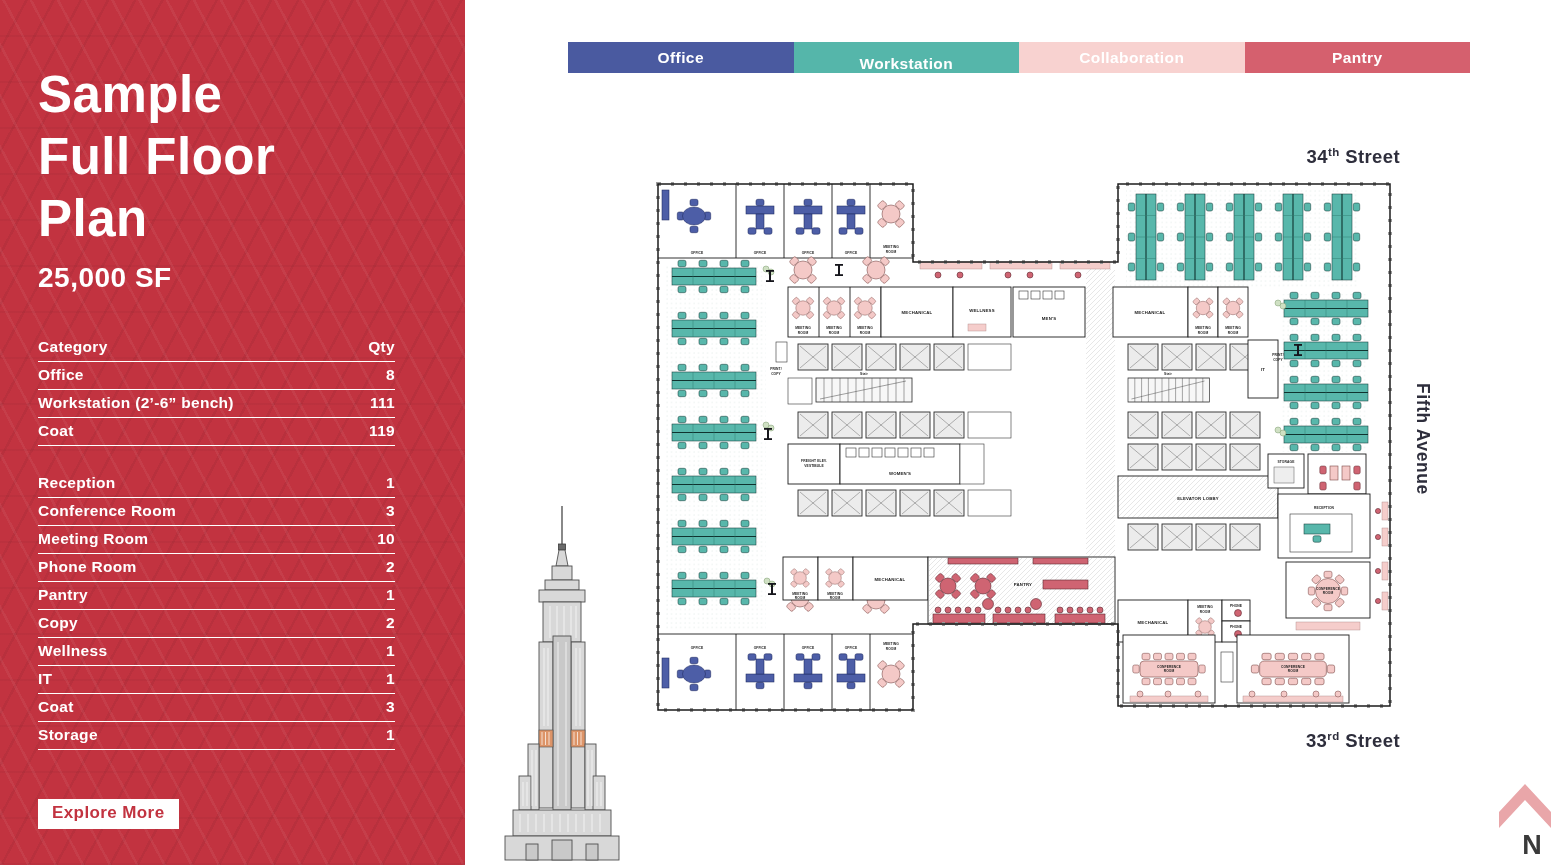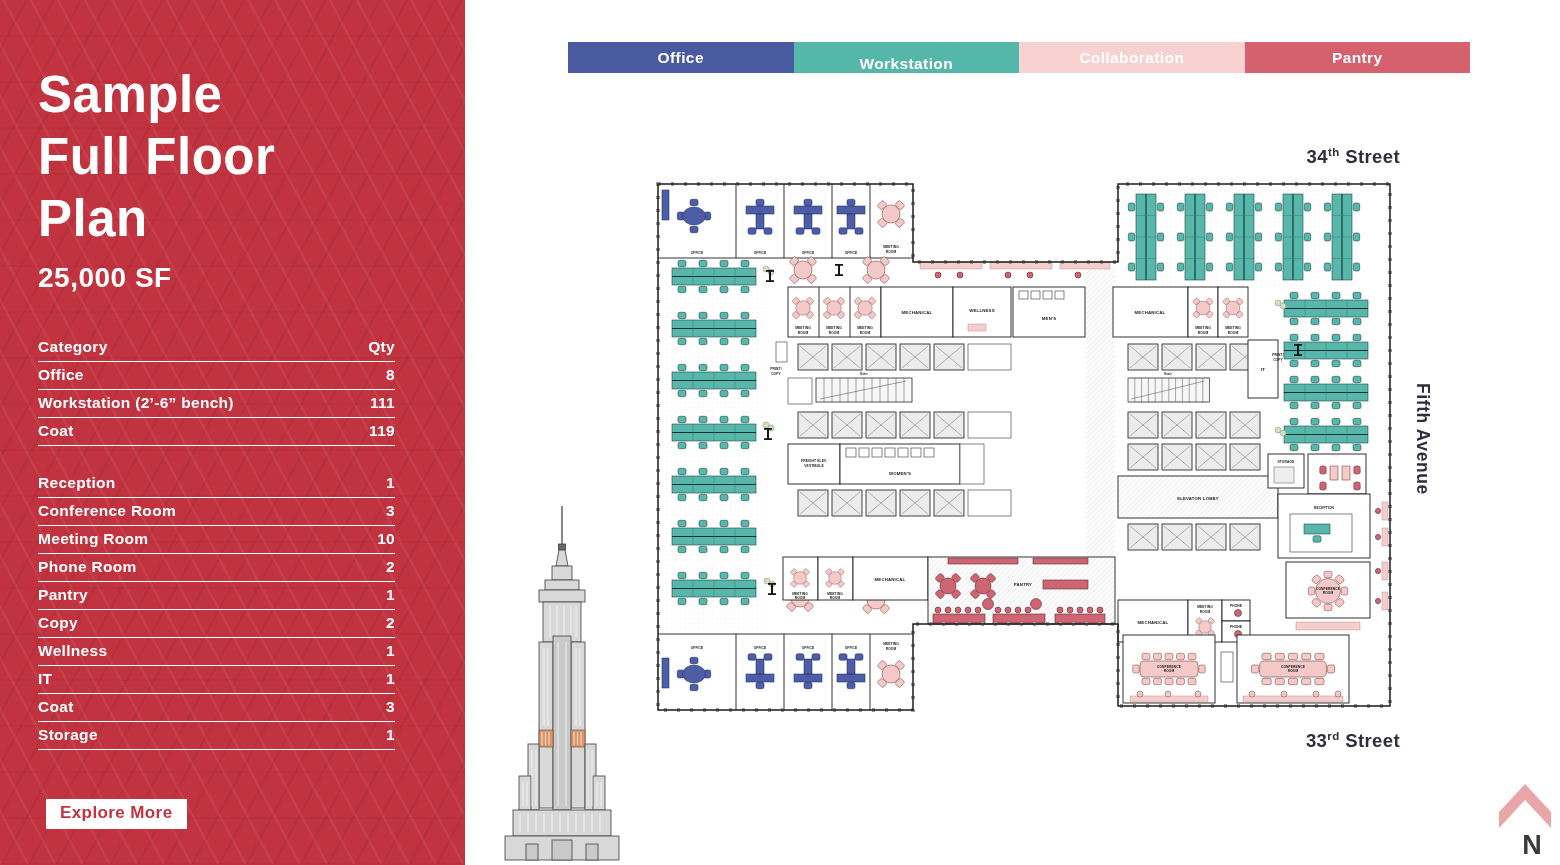--- a/index.html
+++ b/index.html
@@ -22,21 +22,21 @@
   .area{position:absolute;left:38px;top:262px;font-size:28px;font-weight:bold;letter-spacing:.5px;}
   .table{position:absolute;left:38px;top:334px;width:357px;}
   .trow{display:flex;justify-content:space-between;align-items:flex-end;
         padding:4px 0 5px 0;border-bottom:1.6px solid #ffffff;
         font-size:15.5px;font-weight:bold;letter-spacing:.3px;}
   .trow .q{text-align:left;}
   .gap{height:24px;}
   .explore{
     position:absolute;left:38px;top:799px;background:#ffffff;color:#c23340;
     border:none;font-family:"Liberation Sans",sans-serif;
-    font-size:17px;font-weight:bold;padding:4px 14px 6px 14px;letter-spacing:.4px;cursor:pointer;margin-left:8px;
+    font-size:17px;font-weight:bold;padding:4px 14px 6px 14px;letter-spacing:.4px;cursor:pointer;
   }
   
   .legend{position:absolute;left:568px;top:42px;width:902px;height:31px;display:flex;}
   .seg{flex:1;display:flex;align-items:center;justify-content:center;
        color:#ffffff;font-size:15.5px;font-weight:bold;letter-spacing:.4px;}
   .s0{background:#4a5aa0;} .s1{background:#55b6aa;align-items:flex-end;} .s2{background:#f8d2d0;} .s3{background:#d5606e;}
   
   .street{position:absolute;left:648px;width:752px;text-align:right;
           color:#2e2e3c;font-size:18.5px;font-weight:bold;letter-spacing:.4px;}
   .st-top{top:146px;} .st-bottom{top:730px;}

